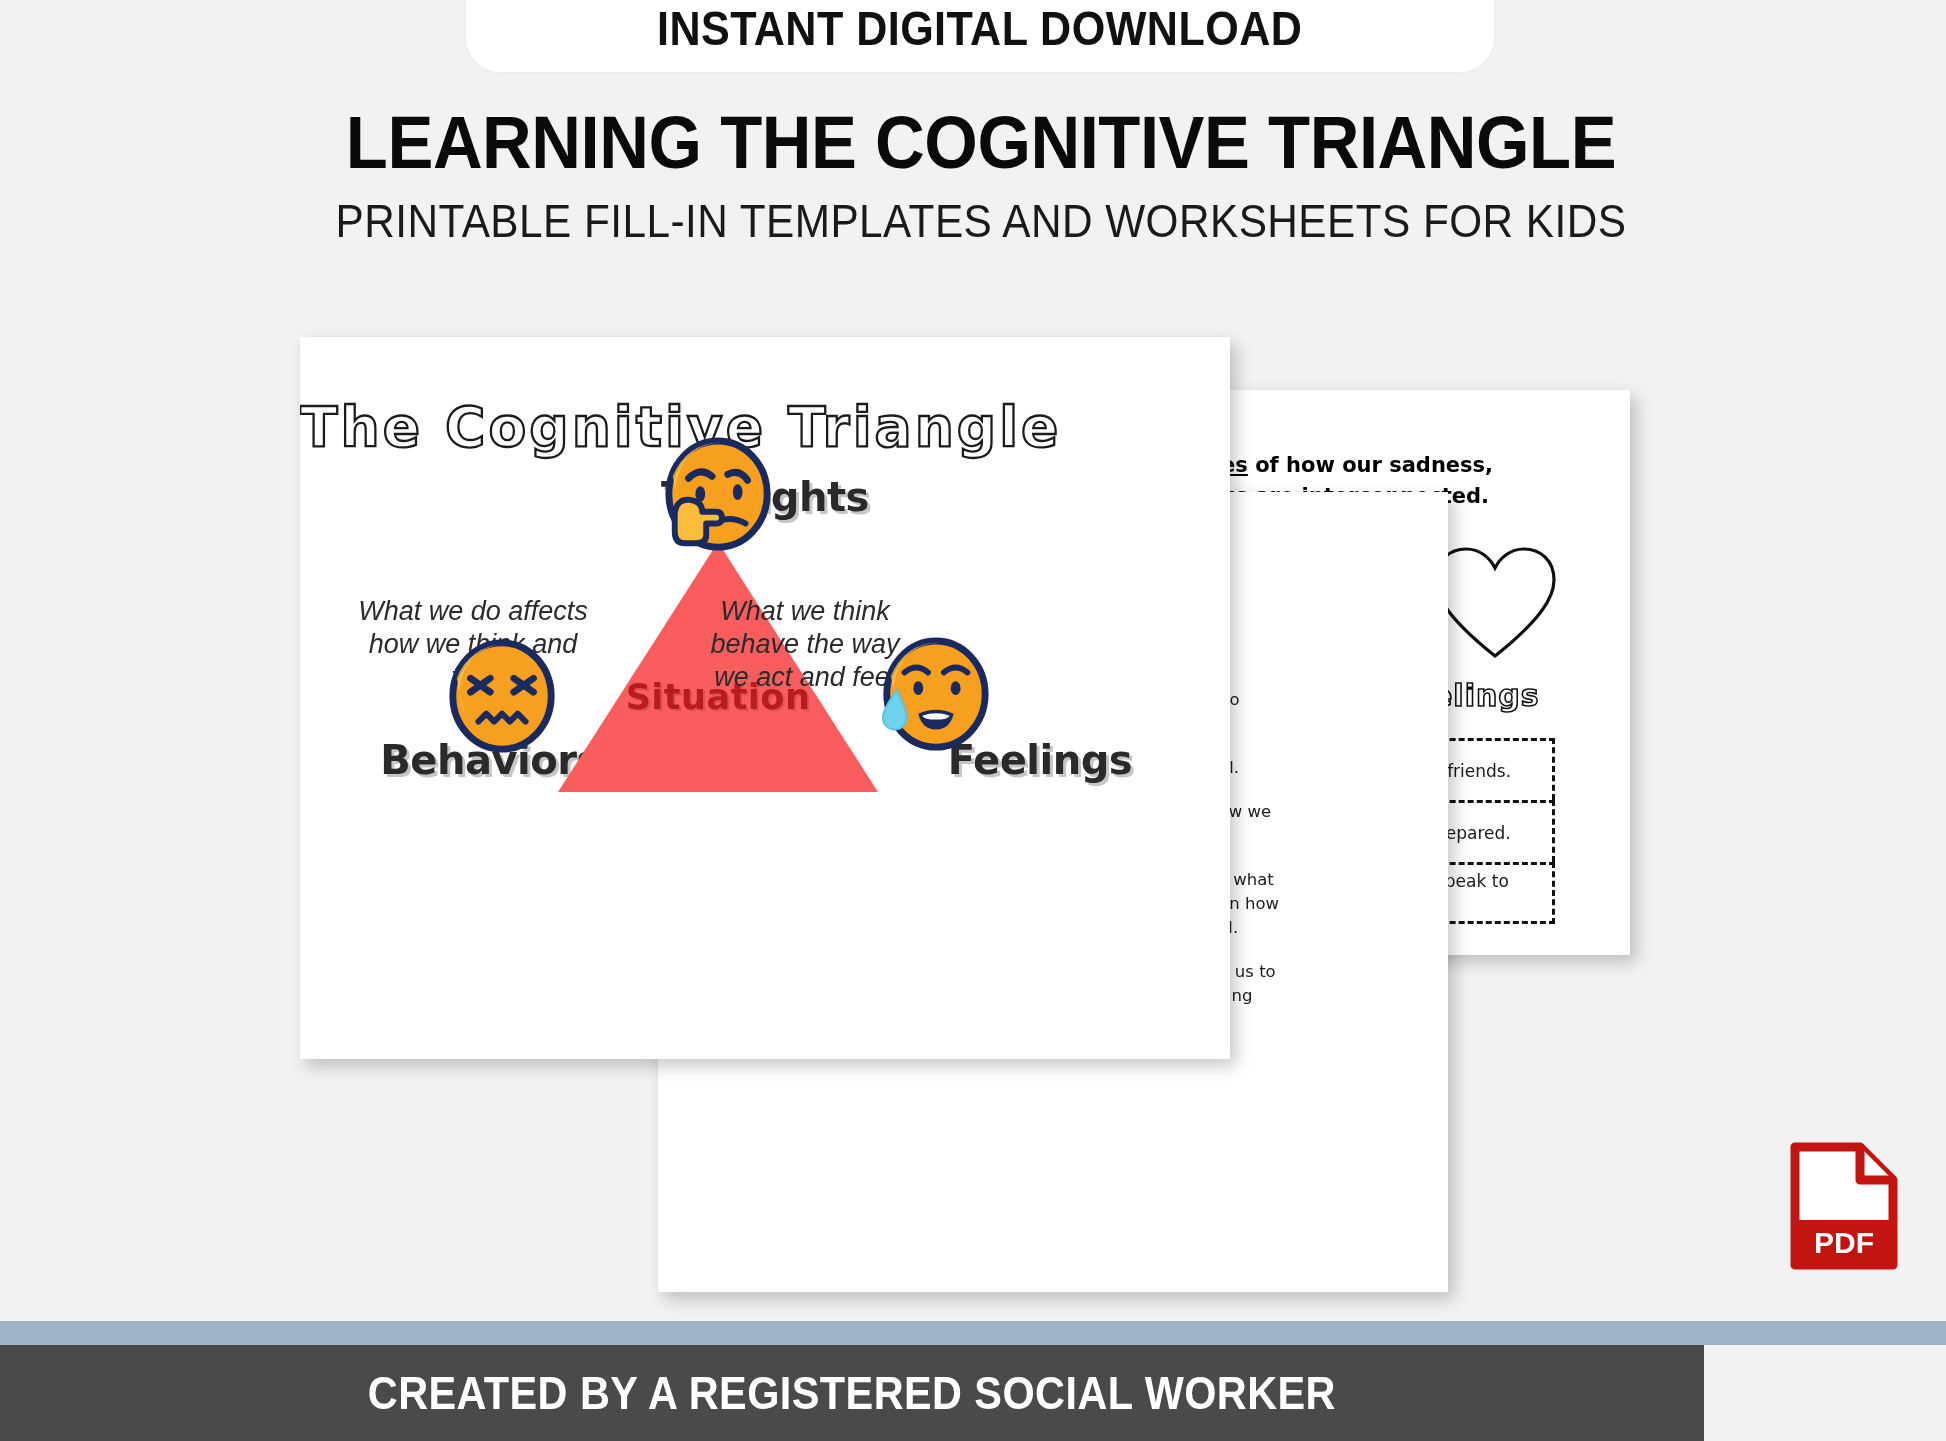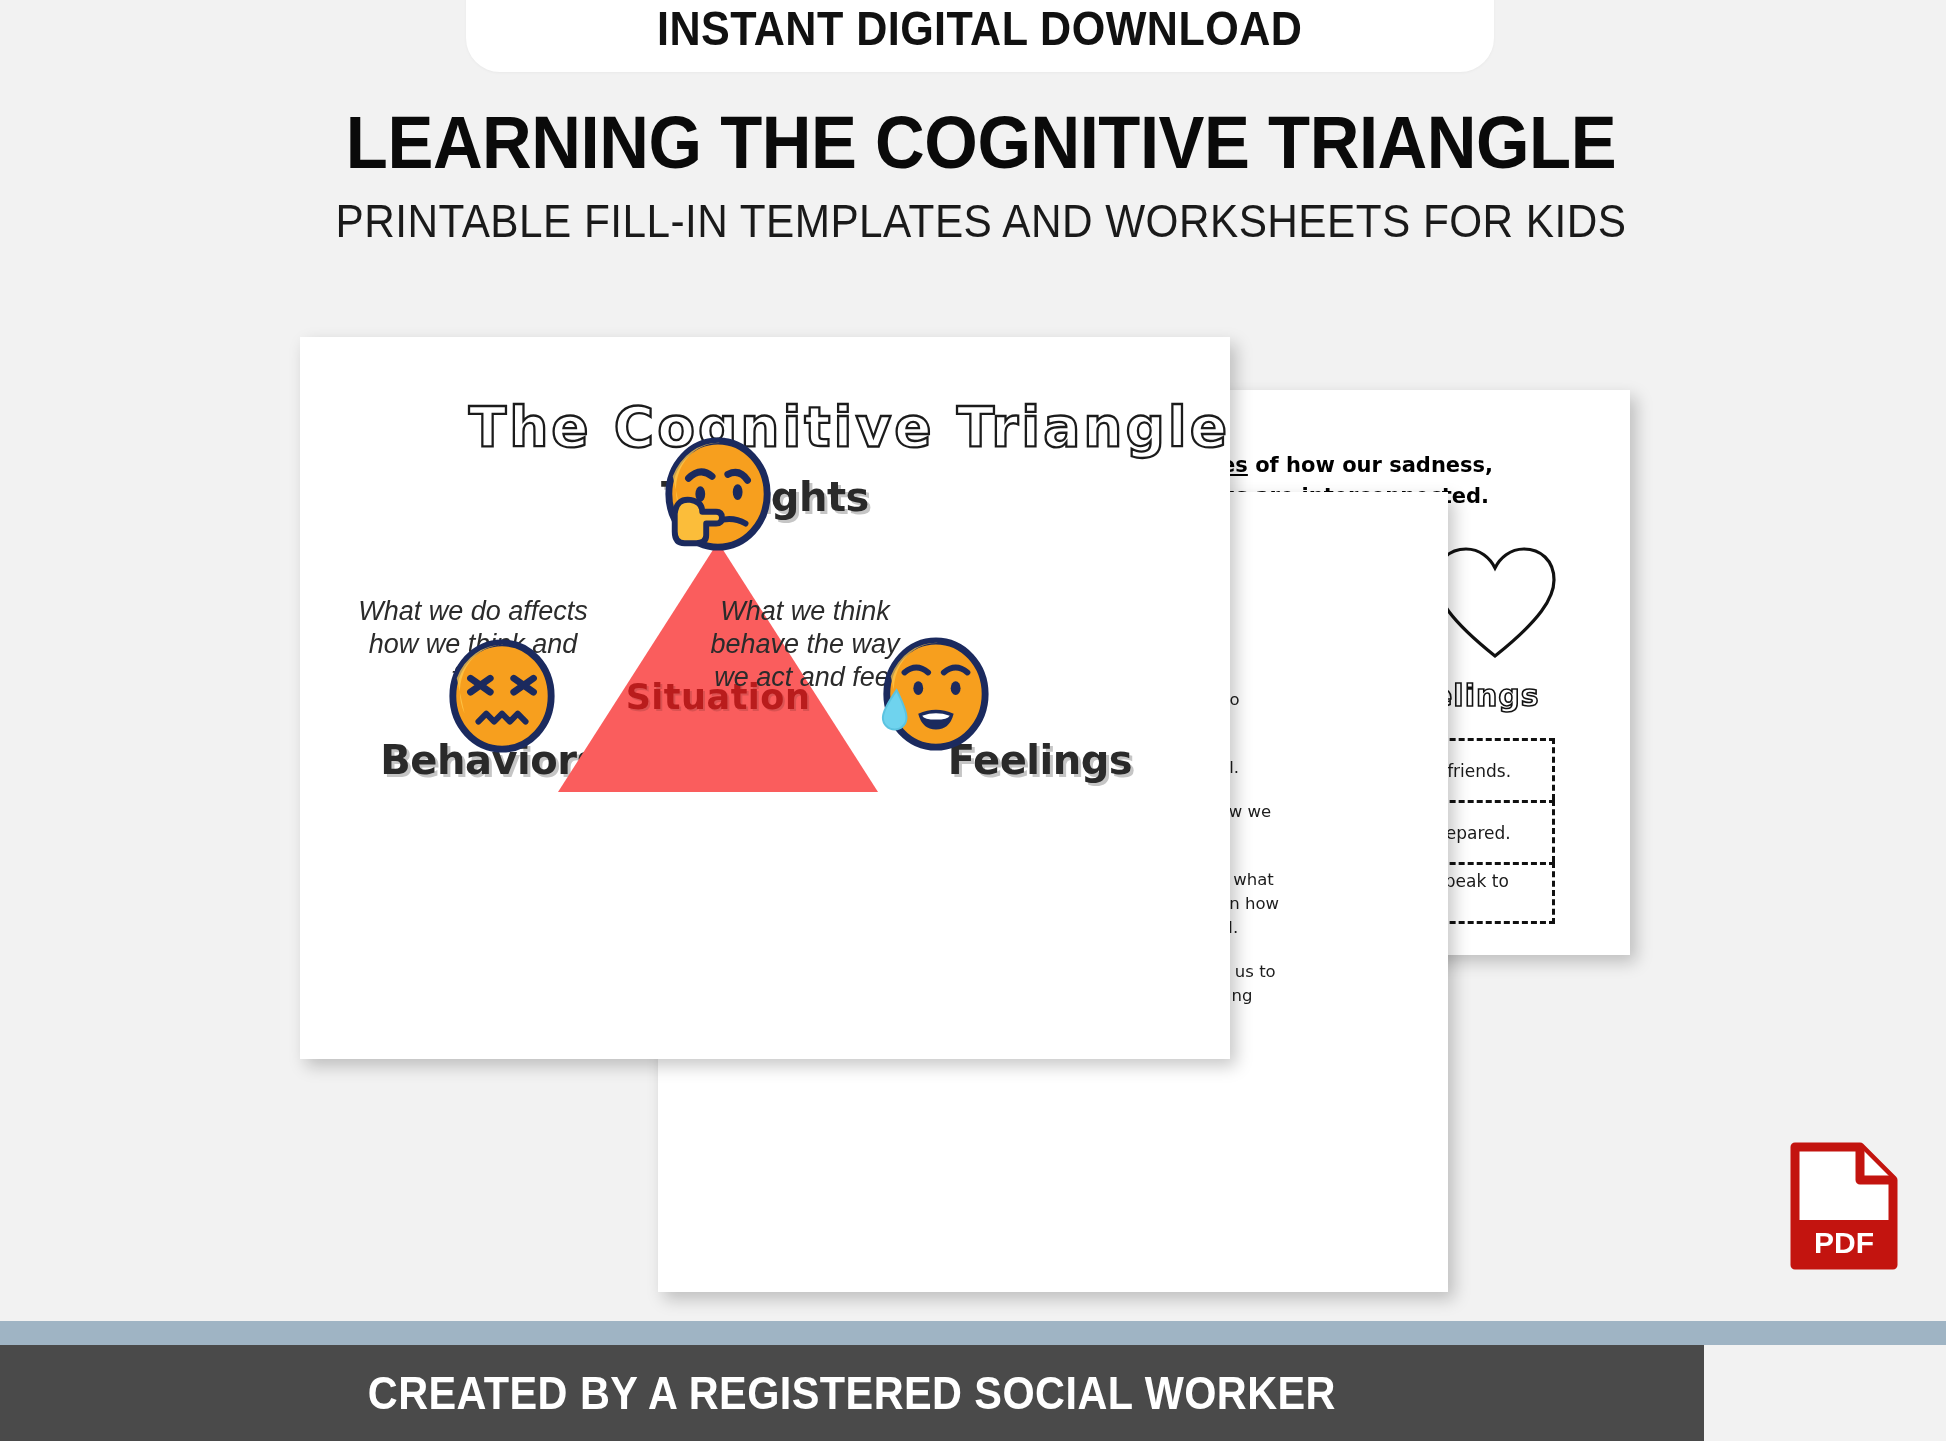--- a/index.html
+++ b/index.html
@@ -128,21 +128,21 @@
     font-size: 16.5px; line-height: 24px; color: #1d1d1d;
   }
   #col-left  { left: 18px; }
   #col-right { left: 338px; }
   .col p { margin-bottom: 20px; }
   .col b { font-weight: bold; color: #000; }
 
   
   .tri-title {
     position: absolute; left: 0; top: 58px; width: 930px;
-    text-align: right;
+    text-align: left;
     font-family: "DejaVu Sans", sans-serif;
     font-weight: bold; font-size: 55px;
     letter-spacing: 3px;
     color: transparent;
     -webkit-text-stroke: 2.3px #1b1b1b;
     white-space: nowrap;
   }
   .lbl {
     position: absolute;
     font-family: "DejaVu Sans", sans-serif;

